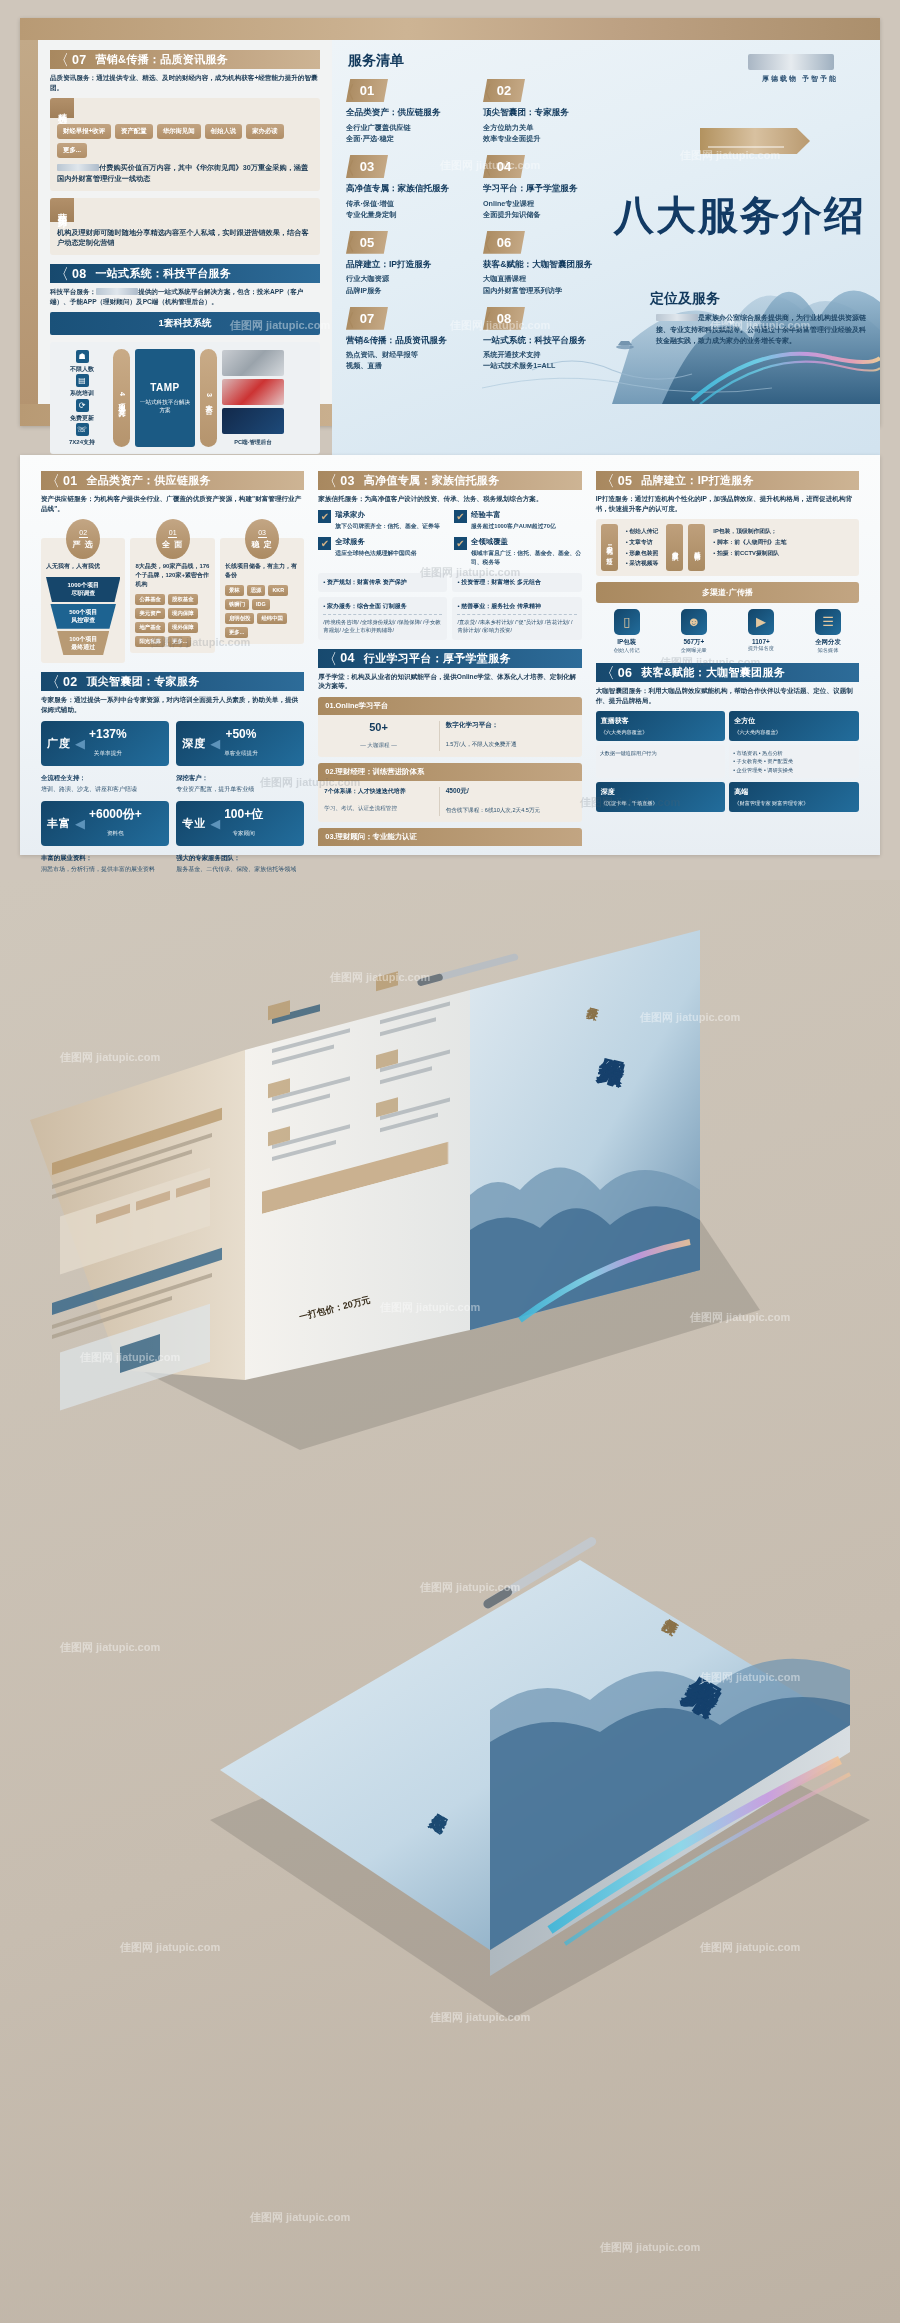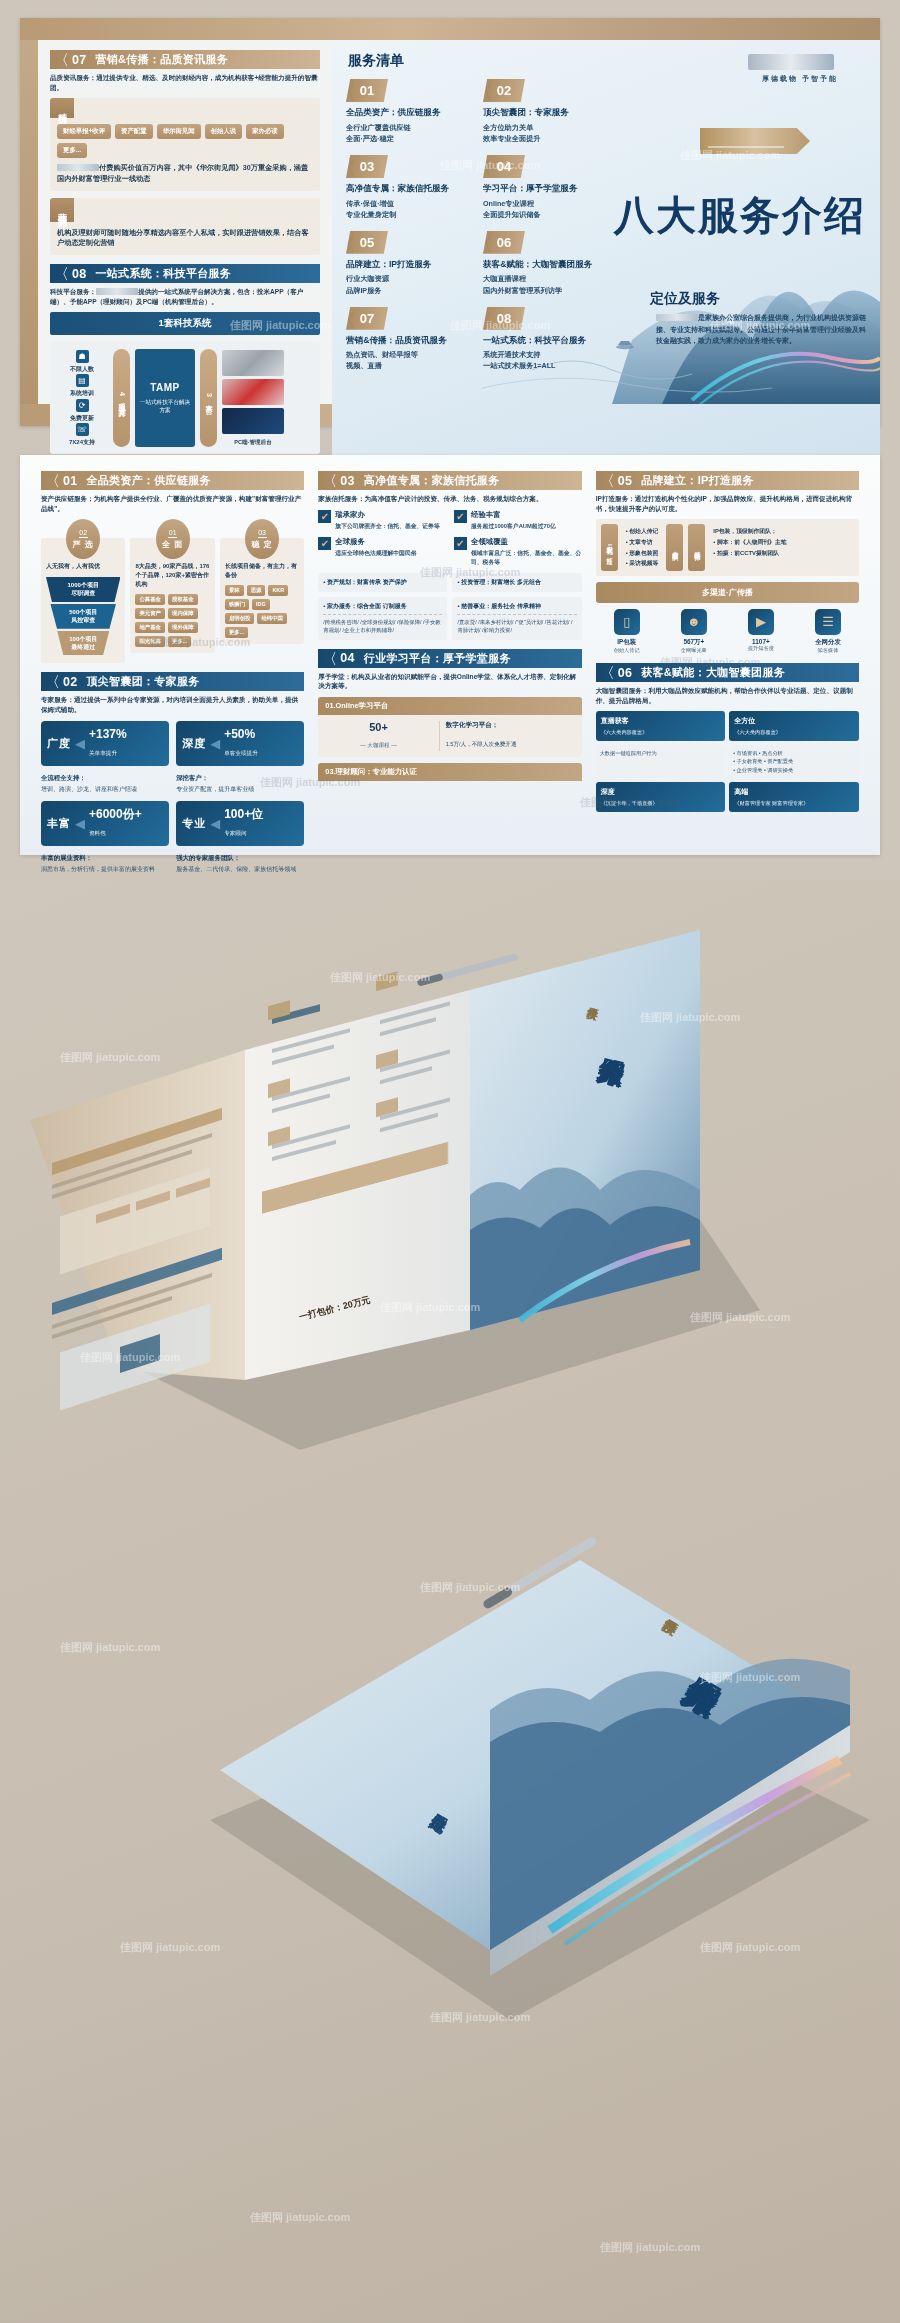--- a/index.html
+++ b/index.html
@@ -135,21 +135,21 @@
   .mini-chip { background:linear-gradient(180deg,#bfa07c,#ab8a62); color:#fff; font-size:5.4px;
     border-radius:2px; padding:2px 4px; font-weight:bold;}
   .funnel { margin-top:6px; }
   .fstep { color:#fff; font-weight:bold; text-align:center; margin:0 auto 2px;
     background:#16466b; font-size:6px; padding:4px 2px; line-height:1.4;}
   .fstep.s1 { width:100%; clip-path:polygon(0 0,100% 0,92% 100%,8% 100%); }
   .fstep.s2 { width:88%; background:#1d6391; clip-path:polygon(0 0,100% 0,90% 100%,10% 100%); }
   .fstep.s3 { width:70%; background:#b89a74; clip-path:polygon(0 0,100% 0,88% 100%,12% 100%); }
 
   .kpi-grid { display:grid; grid-template-columns:1fr 1fr; gap:6px 7px; }
-  .kpi { background:linear-gradient(135deg,#14486e,#1f6burn); }
+  .kpi { background:linear-gradient(135deg,#14486e,#1f6burn);text-align:center; }
   .kpi { background:linear-gradient(135deg,#134569,#1e6punch); }
   .kpi { background:linear-gradient(135deg,#134569,#226d9c); border-radius:4px;
     padding:7px 6px; display:flex; align-items:center; gap:4px; }
   .kpi .lw { font-size:11px; font-weight:bold; color:#fff; letter-spacing:1px;}
   .kpi .ar { color:#5d93ba; font-size:13px; }
   .kpi .rv { color:#fff; }
   .kpi .rv b { font-size:12px; display:block; line-height:1.1;}
   .kpi .rv s { font-size:5.6px; text-decoration:none; opacity:.9;}
   .kpi-note b { font-size:6.4px; color:#123a5d; display:block; margin:4px 0 2px;}
   .kpi-note span { font-size:6px; color:#2a4f6d; line-height:1.5; display:block;}
@@ -601,20 +601,27 @@
         <span class="num">04</span>
         <span class="ttl">行业学习平台：厚予学堂服务</span>
       </div>
       <div class="sec-desc">厚予学堂：机构及从业者的知识赋能平台，提供Online学堂、体系化人才培养、定制化解决方案等。</div>
 
       <div>
         <div class="goldhd">01.Online学习平台</div>
         <div class="goldbody">
           <div class="L"><b>50+</b><s>— 大咖课程 —</s></div>
           <div class="R"><b>数字化学习平台：</b><span>1.5万/人，不限人次免费开通</span></div>
+        </div>
+      </div>
+      <div>
+        <div class="goldhd">02.理财经理：训练营进阶体系</div>
+        <div class="goldbody">
+          <div class="L" style="text-align:left"><b style="font-size:6px;text-align:left">7个体系课：人才快速迭代培养</b><s>学习、考试、认证全流程管控</s></div>
+          <div class="R"><b>4500元/</b><span>包含线下课程：6线10人次,2天4.5万元</span></div>
         </div>
       </div>
       <div>
         <div class="goldhd">03.理财顾问：专业能力认证</div>
       </div>
     </div>
   </div>
 
   <div class="col">
     <div class="blk">

